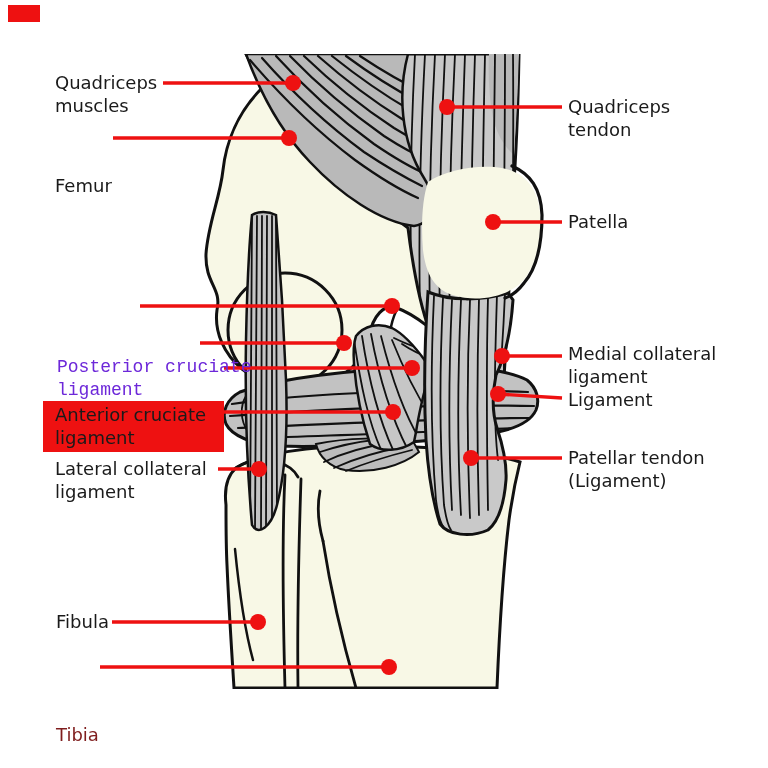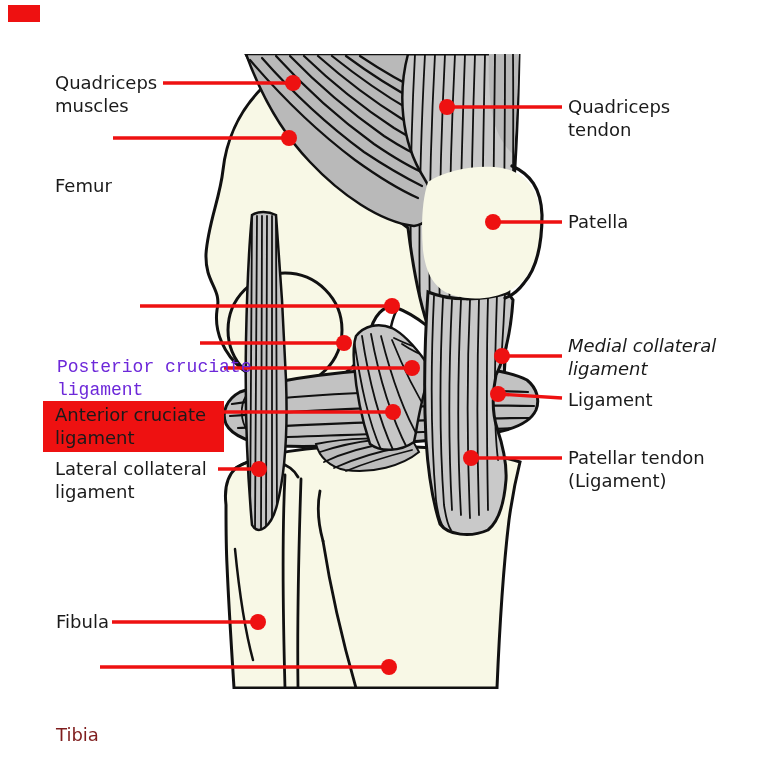--- a/index.html
+++ b/index.html
@@ -249,21 +249,21 @@
       <div class="label" style="left: 56px; top: 684px; color: #7f1d1d; margin-top: 39px;">
         <span>Tibia</span>
       </div>
       <div class="label" style="left: 568px; top: 95px; color: rgb(26, 26, 26);">
         <span>Quadriceps</span>
         <span>tendon</span>
       </div>
       <div class="label" style="left: 568px; top: 210px; color: rgb(26, 26, 26);">
         <span>Patella</span>
       </div>
-      <div class="label" style="left: 568px; top: 334px; color: rgb(26, 26, 26); font-style: italic;">
+      <div class="label" style="left: 568px; top: 342px; color: rgb(26, 26, 26);">
         <span>Medial collateral</span>
         <span>ligament</span>
       </div>
       <div class="label" style="left: 568px; top: 388px; color: rgb(26, 26, 26);">
         <span>Ligament</span>
       </div>
       <div class="label" style="left: 568px; top: 446px; color: rgb(26, 26, 26);">
         <span>Patellar tendon</span>
         <span>(Ligament)</span>
       </div>

